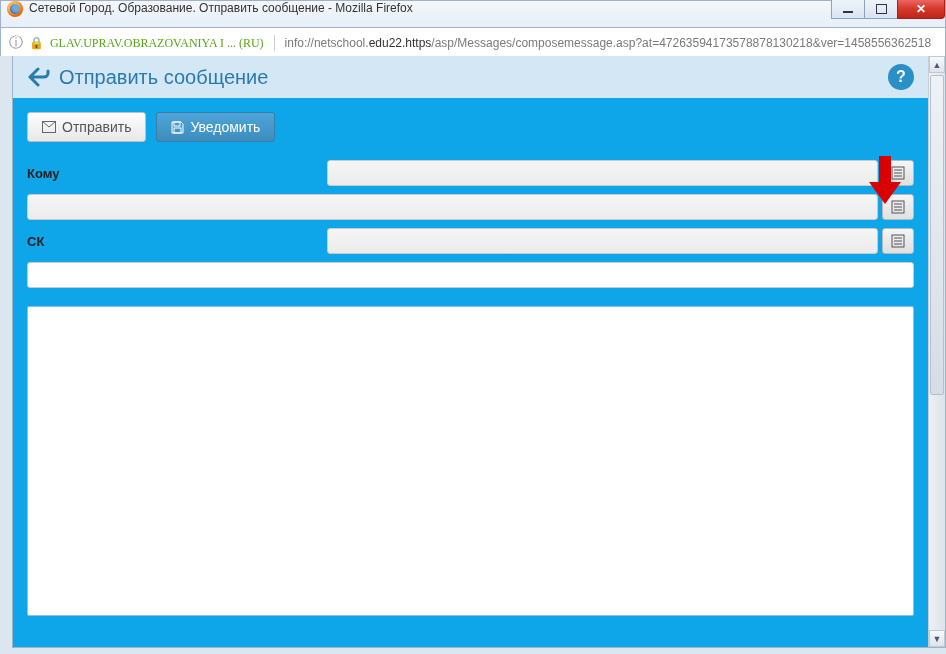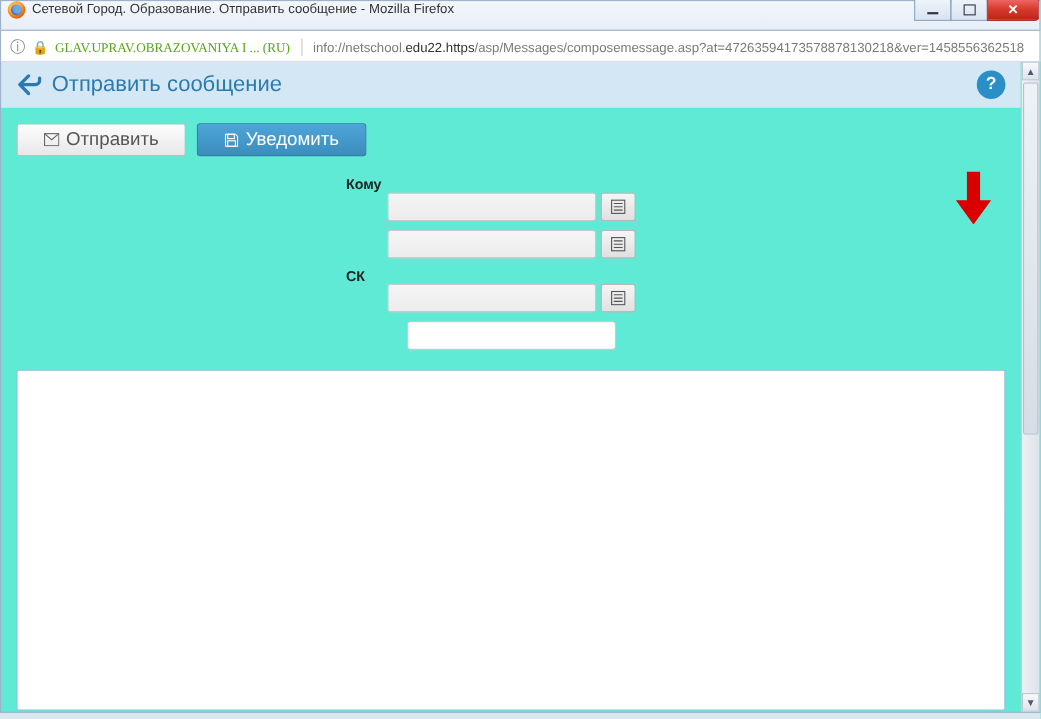--- a/index.html
+++ b/index.html
@@ -61,25 +61,26 @@
     color:#58a618; font-size:12px; font-family:Liberation Serif, serif;
   }
   .url-sep{ width:1px; height:16px; background:#ccc; margin:0 4px;}
   .url{
     color:#7a7a7a; font-size:12px; font-family:Verdana, sans-serif;
     white-space:nowrap; overflow:hidden; flex:1;
   }
   .url .dom{ color:#333; }
 
   .page-wrap{
-    background:#5eead4;
+    background:#0ea5e9;
     border:1px solid #9eb3cb; border-top:none;
     height: calc(654px - 28px - 34px);
     position:relative;
     display:flex;
+    margin-left:12px;
   }
   .page-content{
     flex:1;
     overflow:hidden;
   }
   .page-header{
     background:#d4e7f4;
     height:42px;
     display:flex; align-items:center;
     padding:0 14px;
@@ -96,37 +97,37 @@
   .help-icon{
     position:absolute; right:14px; top:8px;
     width:26px;height:26px;border-radius:50%;
     background:#2a8fc6; color:#fff;
     display:flex;align-items:center;justify-content:center;
     font-weight:bold; font-size:16px;
   }
   .body-area{ padding:14px 14px 4px 14px; }
   .toolbar{ display:flex; gap:10px; margin-bottom:18px;}
   .btn{
-    height:30px; padding:0 24px;
+    height:30px; padding:0 14px;
     display:inline-flex; align-items:center; gap:6px;
-    border-radius:3px; font-size:17px;
+    border-radius:3px; font-size:14px;
     cursor:pointer;
   }
   .btn-default{
     background:linear-gradient(#fdfdfd,#e8e8e8);
     border:1px solid #bfbfbf; color:#555;
   }
   .btn-primary{
     background:linear-gradient(#4ea5d9,#3c8dbc);
     border:1px solid #357fa9; color:#fff;
   }
   .btn svg{display:block;}
 
   .form-row{
-    display:flex; align-items:center; margin-bottom:8px;flex-direction:column;
+    display:flex; align-items:center; margin-bottom:8px;
   }
   .form-label{
     width:300px; color:#222; font-weight:bold; font-size:13px;
   }
   .form-field{
     flex:1; display:flex; gap:4px; align-items:stretch;
   }
   .txt{
     flex:1; height:26px;
     background:linear-gradient(#f5f5f5,#ececec);

